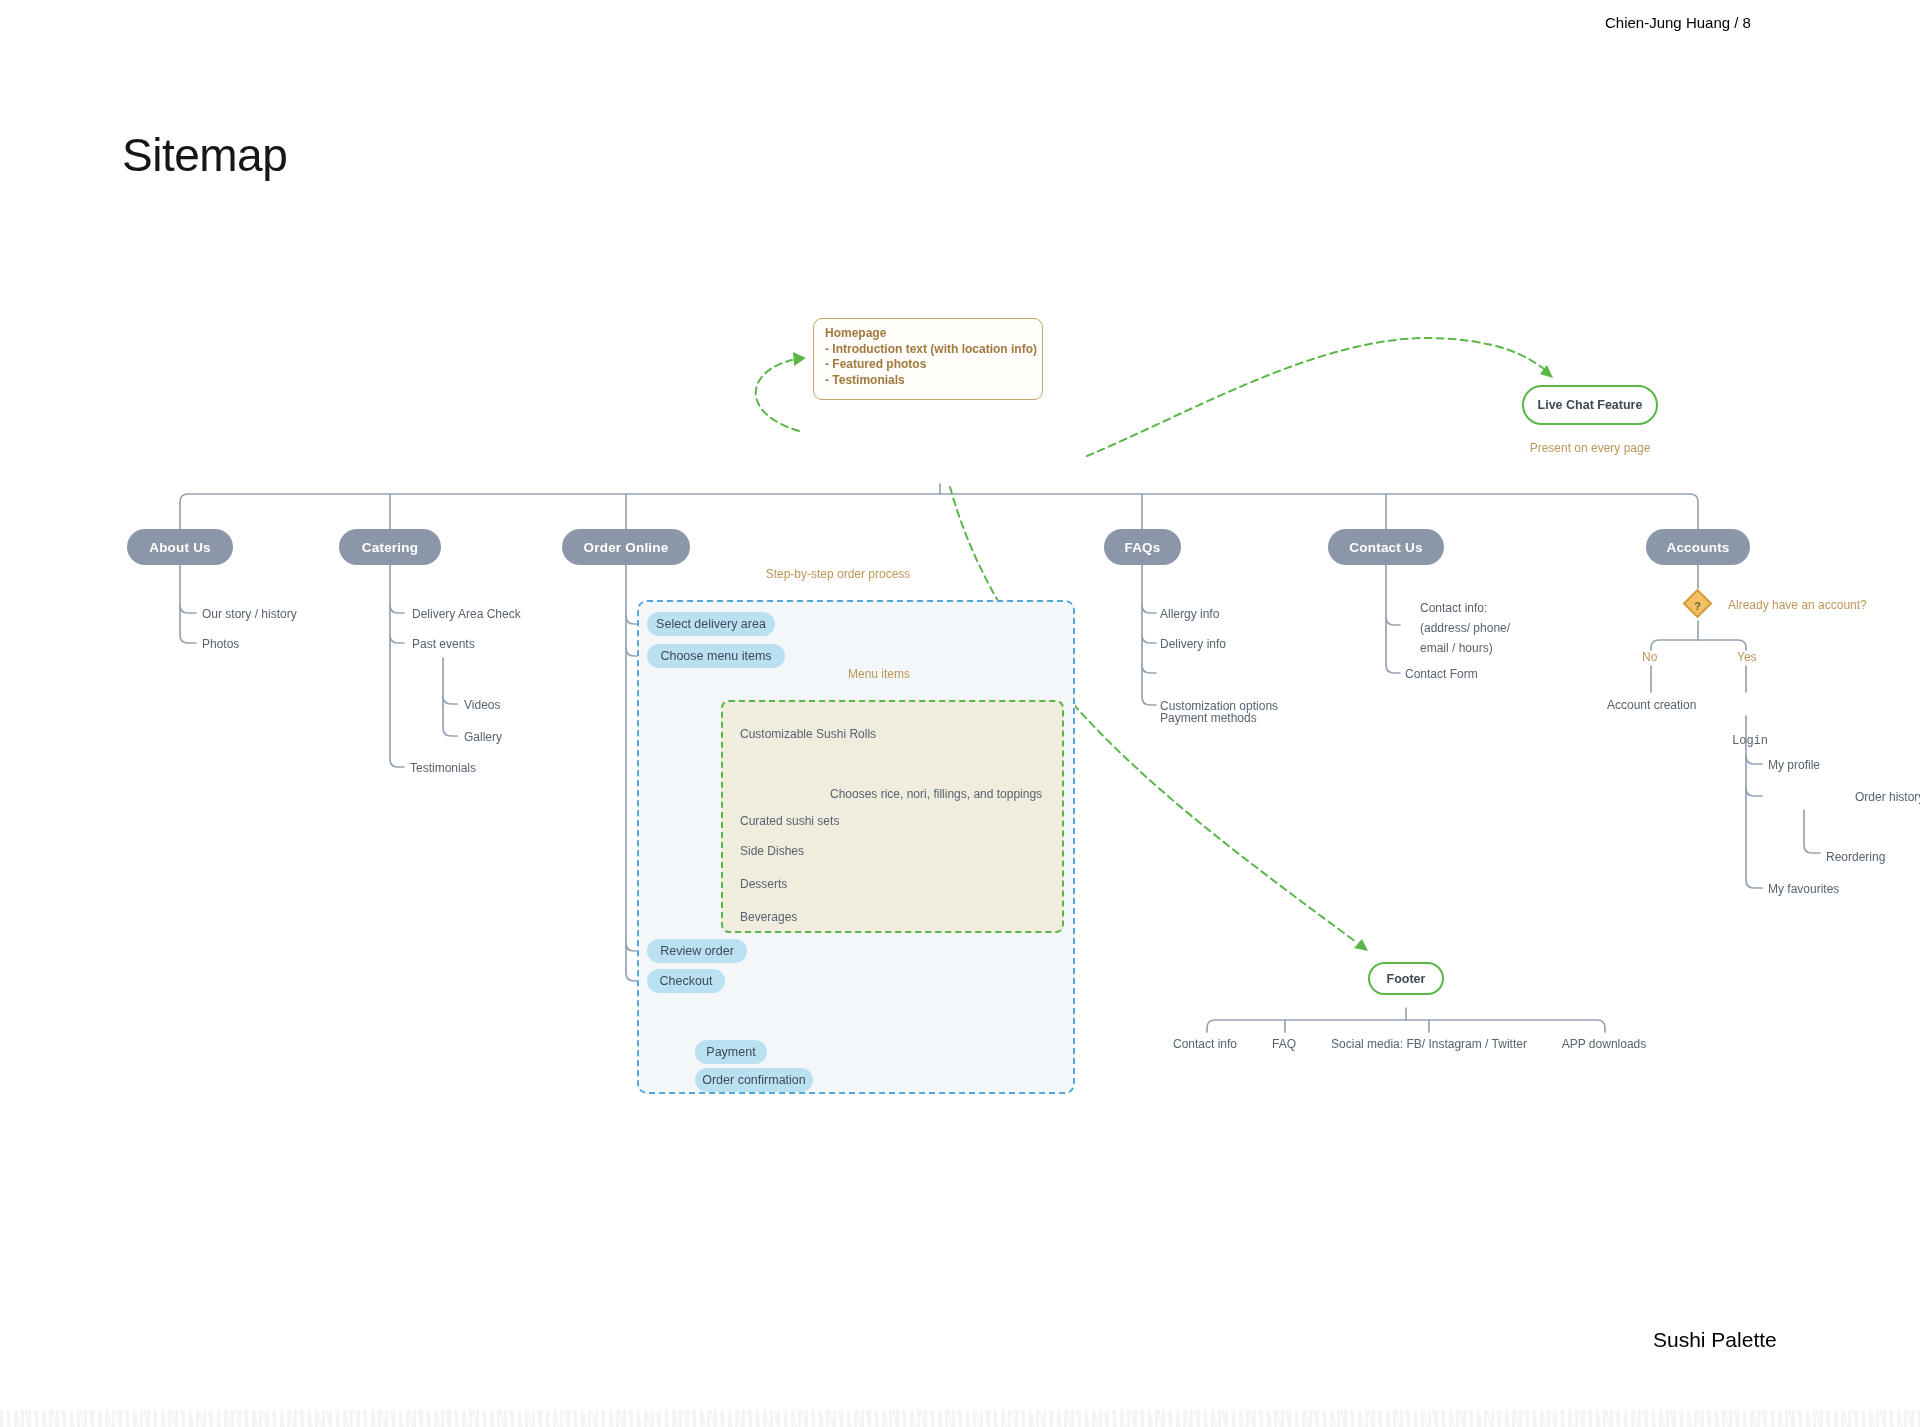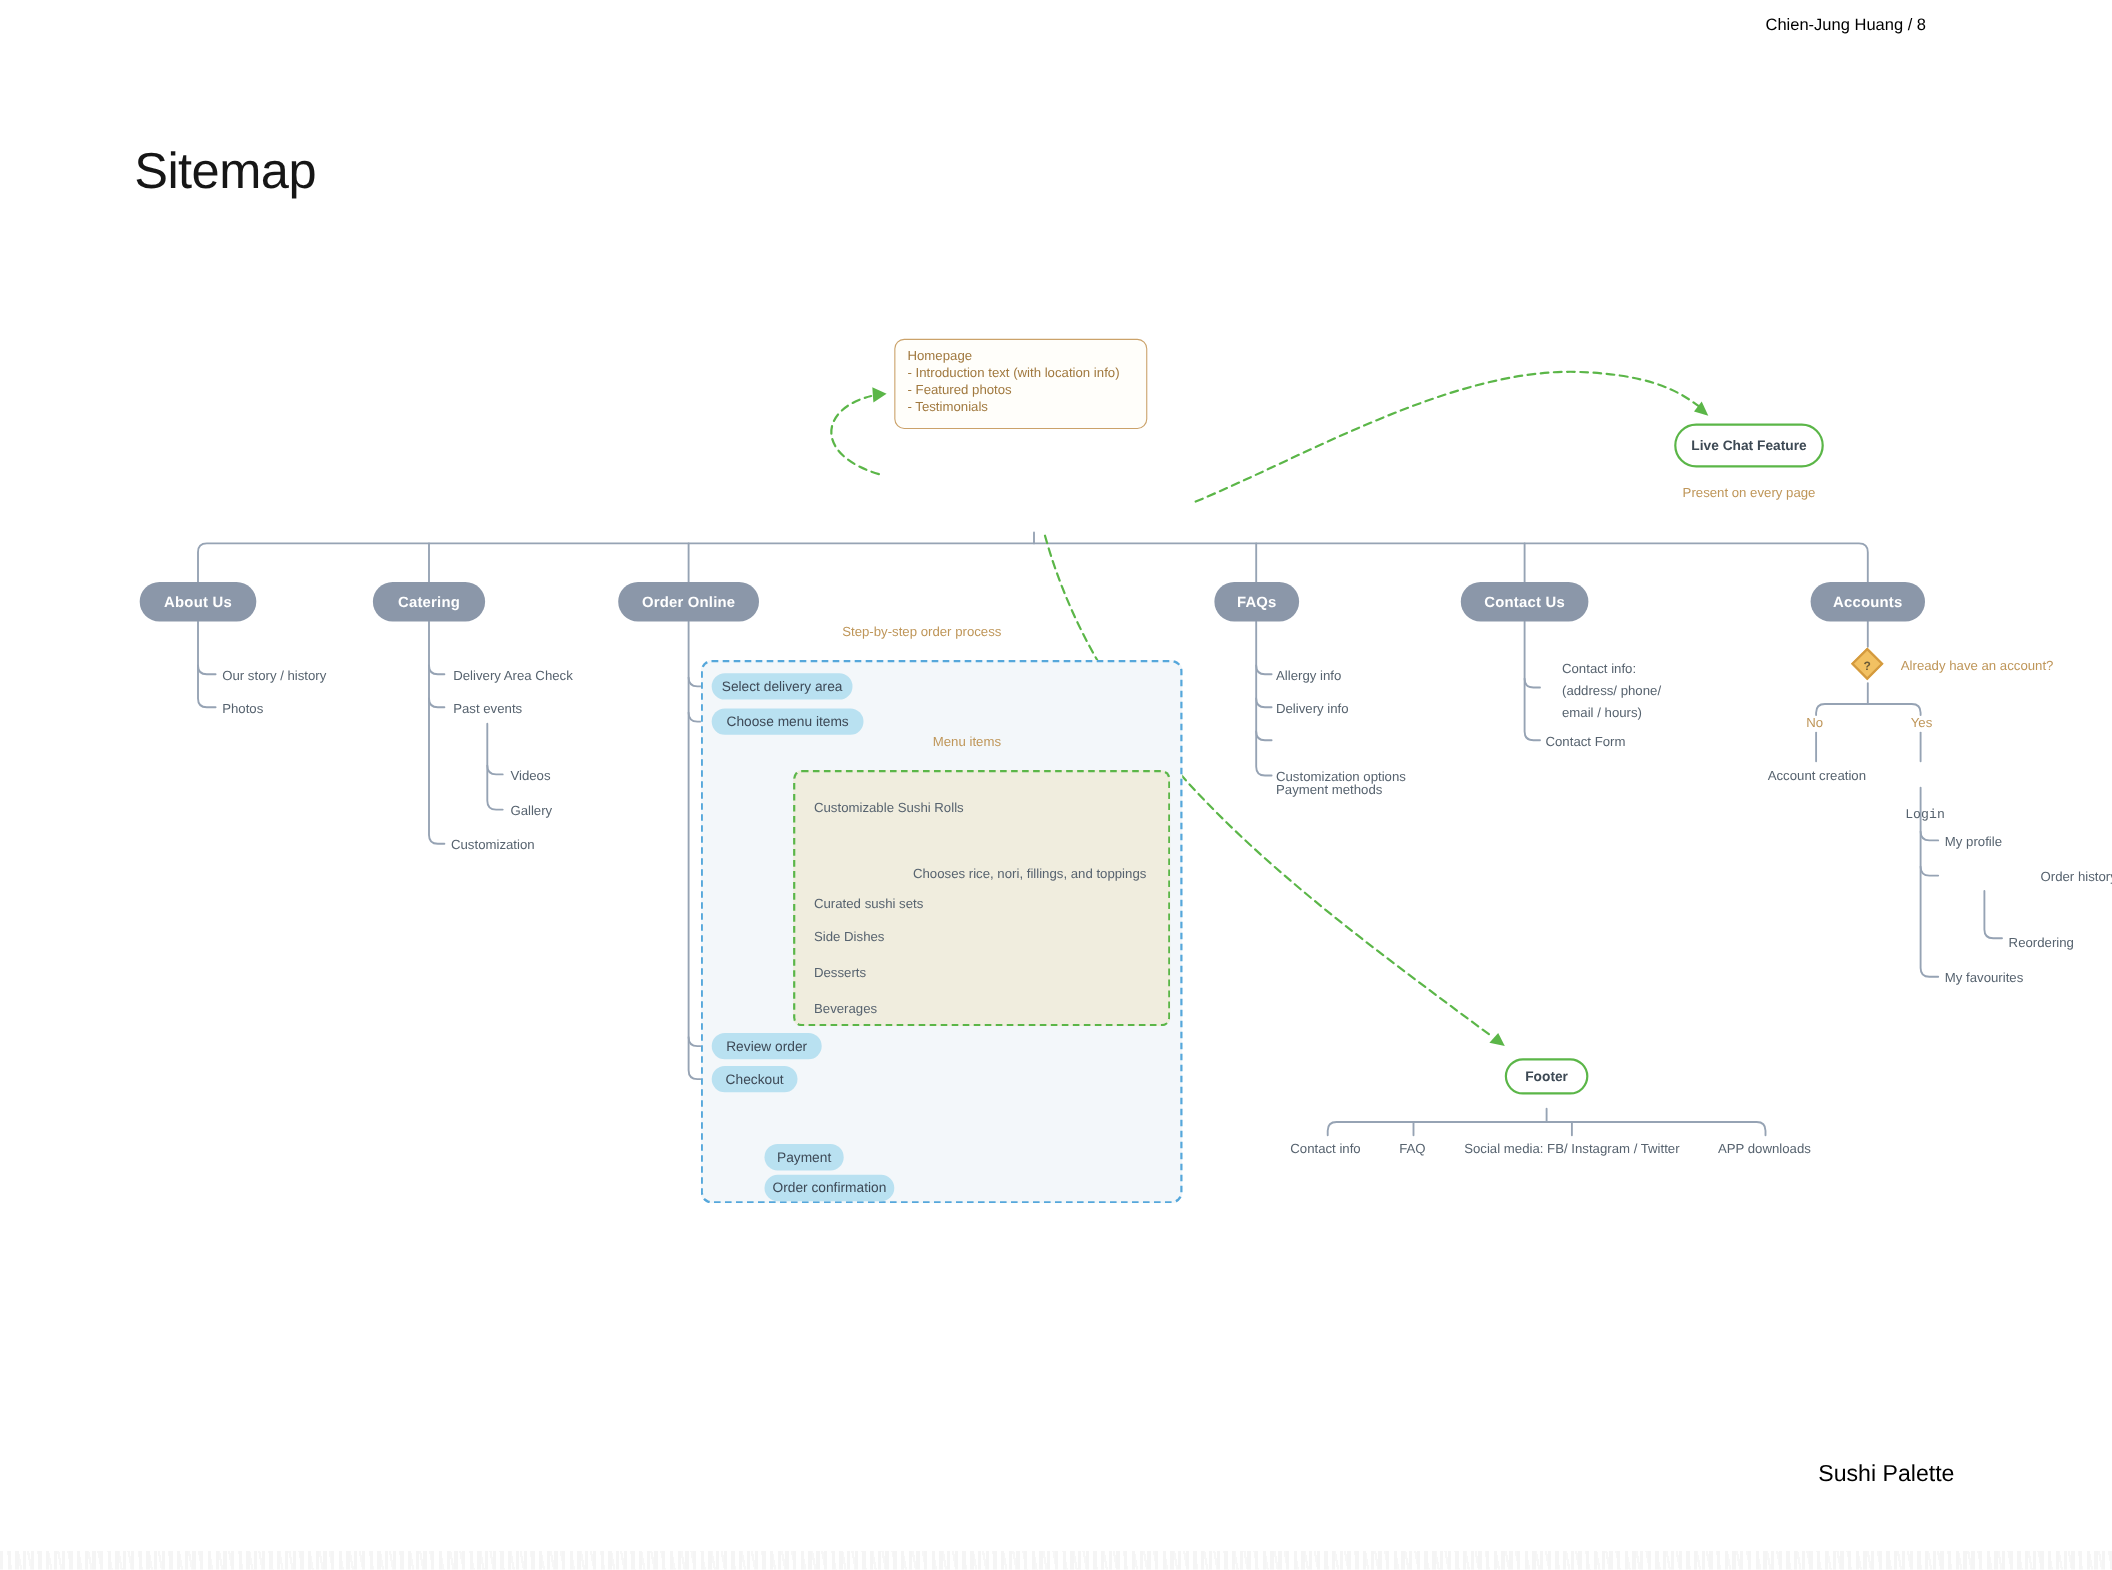--- a/index.html
+++ b/index.html
@@ -10,23 +10,23 @@
   .tan{color:#bf9659;}
   .pill{position:absolute;height:36px;border-radius:18px;background:#8b97a9;color:#fff;
         font-size:13.5px;font-weight:bold;display:flex;align-items:center;justify-content:center;
         letter-spacing:.2px;}
   .bluepill{position:absolute;height:24px;border-radius:12px;background:#b9e1f1;color:#3e4a57;
         font-size:12.5px;display:flex;align-items:center;justify-content:center;}
   .hex{position:absolute;left:793px;top:423px;width:294px;height:61px;background:#57b23f;
         clip-path:polygon(0% 23%,50% 0%,100% 23%,100% 77%,50% 100%,0% 77%);
         color:#fff;font-size:17px;font-weight:500;display:flex;align-items:center;justify-content:center;
         letter-spacing:.3px;}
-  .notebox{position:absolute;left:813px;top:308px;width:230px;height:82px;background:#fffefa;
+  .notebox{position:absolute;left:813px;top:318px;width:230px;height:82px;background:#fffefa;
         border:1.5px solid #cba26a;border-radius:9px;box-sizing:border-box;padding:7px 0 0 11px;
-        color:#a1793f;font-size:12px;font-weight:normal;line-height:15.5px;}
+        color:#a1793f;font-size:12px;font-weight:bold;line-height:15.5px;}
   .greenpill{position:absolute;background:#fff;border:2px solid #5bb648;box-sizing:border-box;
         color:#3d4954;font-weight:bold;display:flex;align-items:center;justify-content:center;}
   .dashedbox-blue{position:absolute;left:637px;top:600px;width:438px;height:494px;
         border:2px dashed #55a7db;border-radius:10px;background:#f3f7fa;box-sizing:border-box;}
   .dashedbox-green{position:absolute;left:721px;top:700px;width:343px;height:233px;
         border:2px dashed #5bb648;border-radius:8px;background:#f0edde;box-sizing:border-box;}
   .diamond{position:absolute;left:1687px;top:593px;width:21px;height:21px;background:#f2c162;
         border:2px solid #d49a3e;transform:rotate(45deg);box-sizing:border-box;}
   .qmark{position:absolute;left:1687px;top:595px;width:21px;height:21px;color:#6b5b36;
         font-size:11px;font-weight:bold;display:flex;align-items:center;justify-content:center;}
@@ -131,21 +131,21 @@
   <div class="pill" style="left:1328px;top:529px;width:116px;">Contact Us</div>
   <div class="pill" style="left:1646px;top:529px;width:104px;">Accounts</div>
 
   <div class="lbl" style="left:202px;top:606px;">Our story / history</div>
   <div class="lbl" style="left:202px;top:636px;">Photos</div>
 
   <div class="lbl" style="left:412px;top:606px;">Delivery Area Check</div>
   <div class="lbl" style="left:412px;top:636px;">Past events</div>
   <div class="lbl" style="left:464px;top:697px;">Videos</div>
   <div class="lbl" style="left:464px;top:729px;">Gallery</div>
-  <div class="lbl" style="left:410px;top:760px;">Customization</div>
+  <div class="lbl" style="left:410px;top:760px;">Testimonials</div>
 
   <div class="lbl tan center" style="left:738px;top:566px;width:200px;">Step-by-step order process</div>
   <div class="dashedbox-blue"></div>
   <div class="lbl tan center" style="left:809px;top:666px;width:140px;">Menu items</div>
   <div class="dashedbox-green"></div>
 
   <div class="bluepill" style="left:647px;top:612px;width:128px;">Select delivery area</div>
   <div class="bluepill" style="left:647px;top:644px;width:138px;">Choose menu items</div>
   <div class="bluepill" style="left:647px;top:939px;width:100px;">Review order</div>
   <div class="bluepill" style="left:647px;top:969px;width:78px;">Checkout</div>

